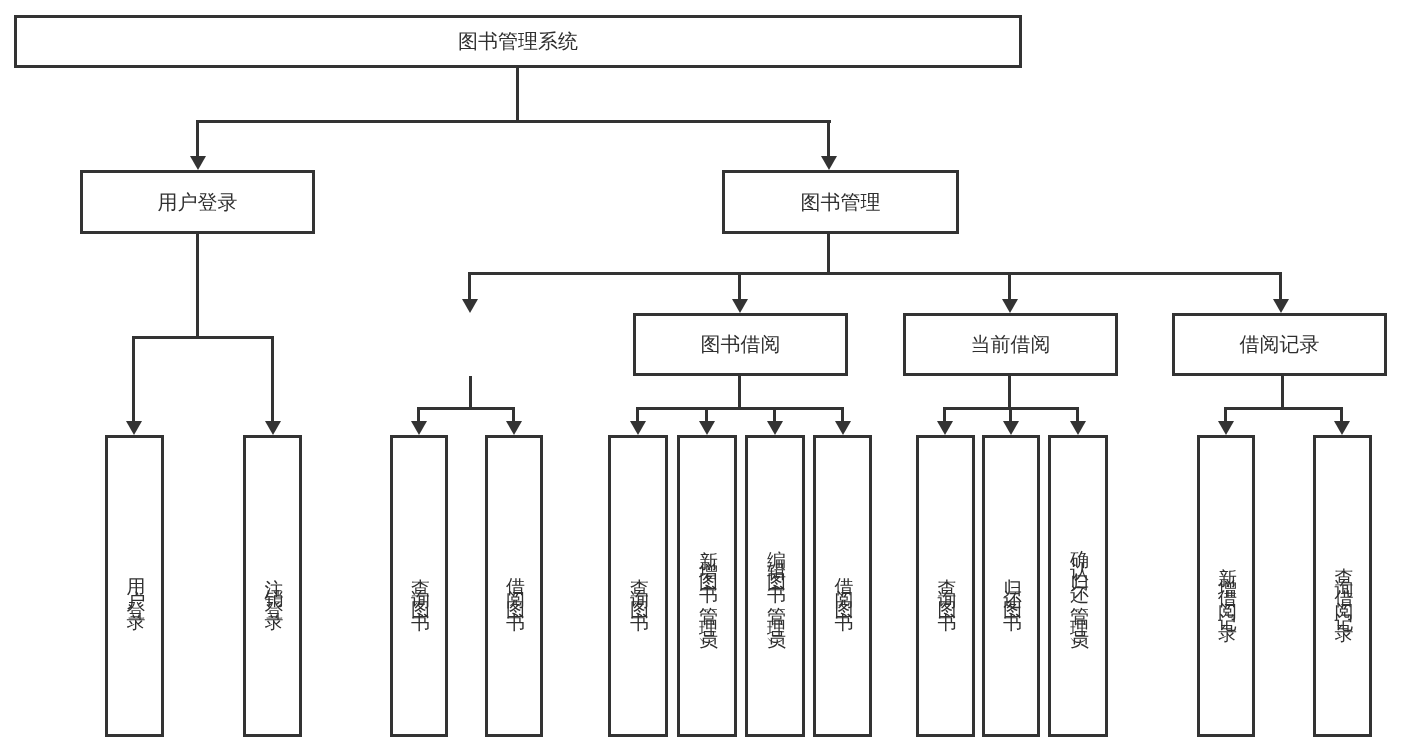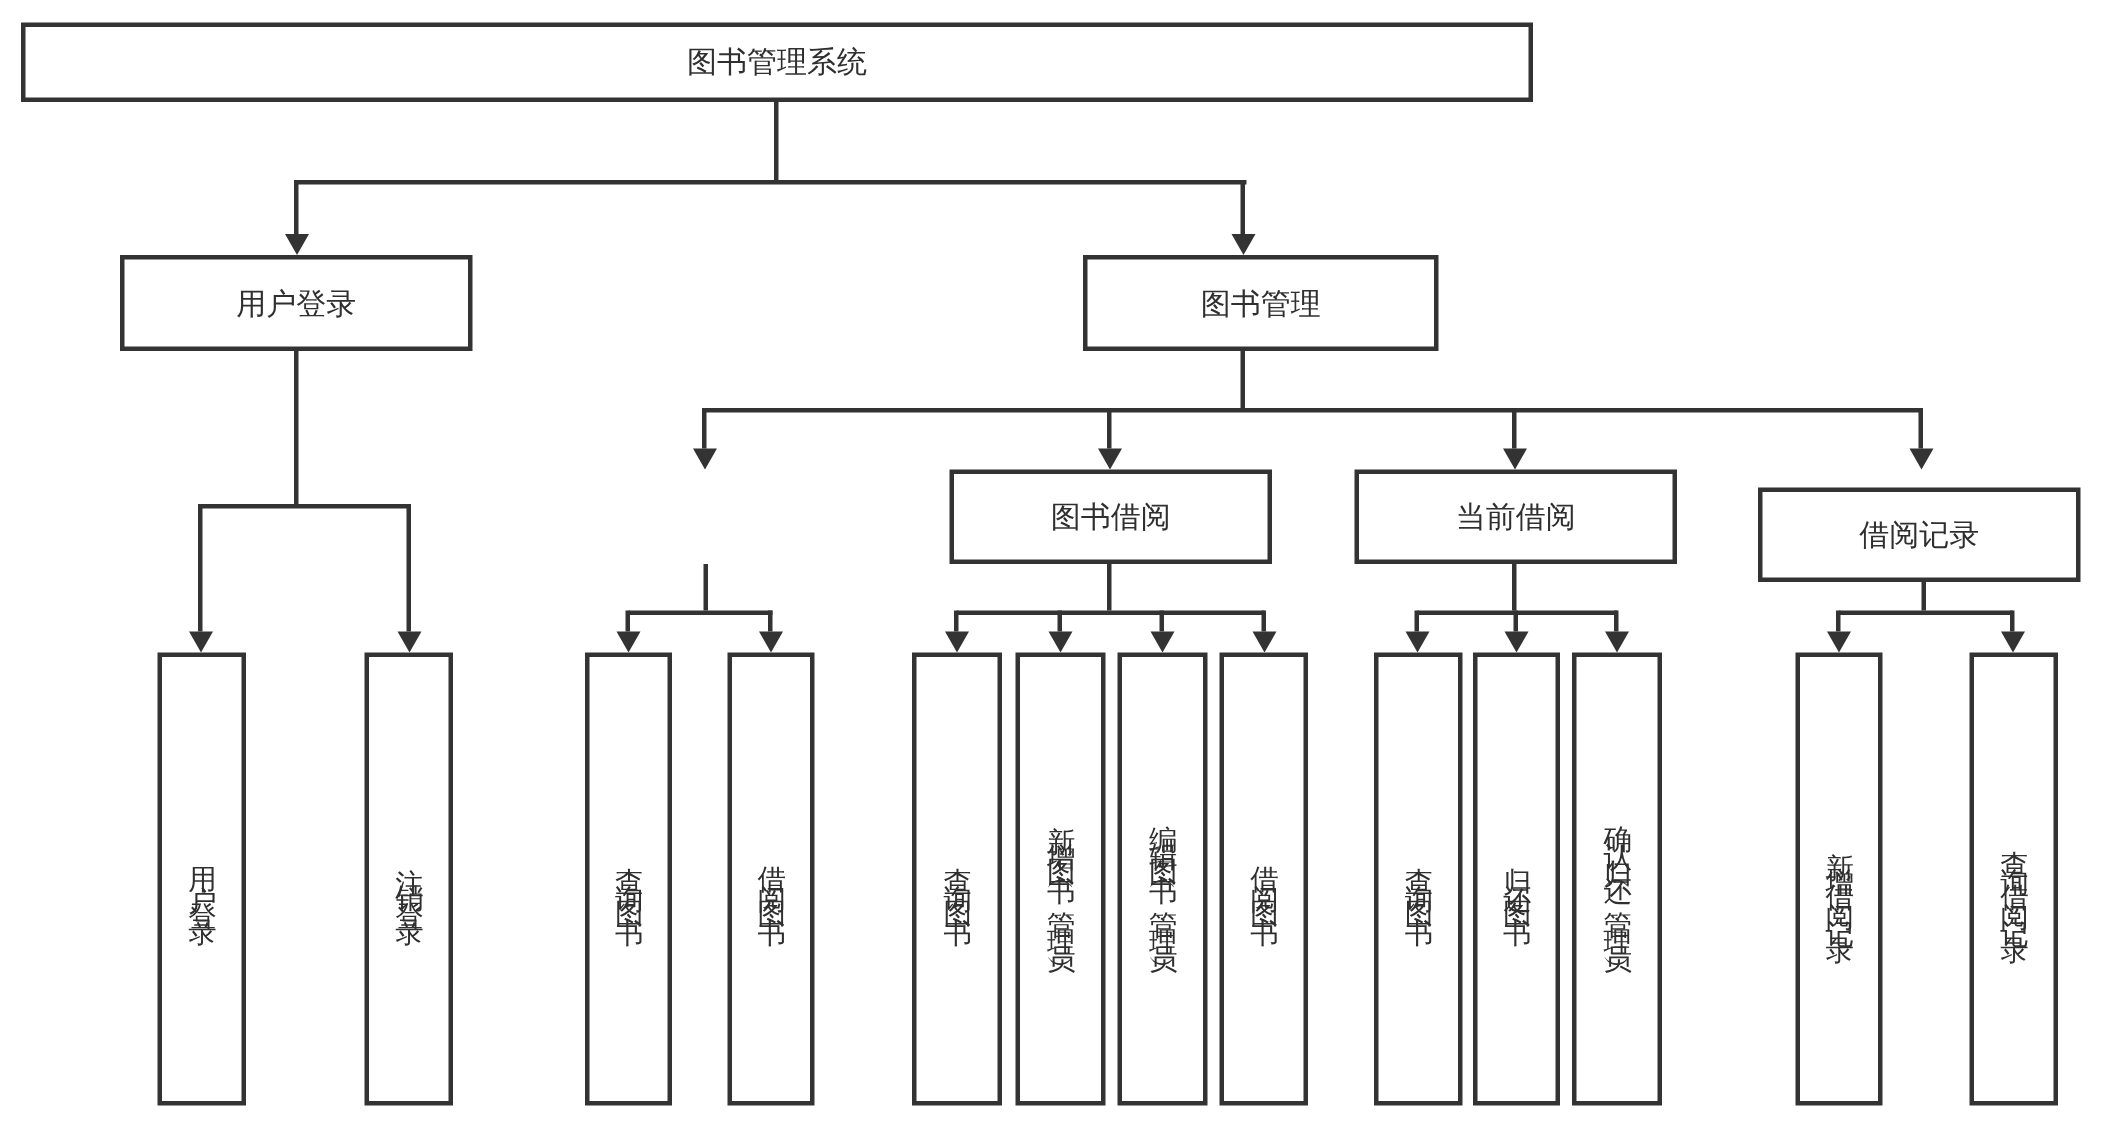--- a/index.html
+++ b/index.html
@@ -1,20 +1,20 @@
 <!DOCTYPE html>
 <html><head>
 <meta charset="utf-8">
 <style>
   html,body{margin:0;padding:0;background:#fff;}
   #stage{
     position:relative;
     width:1405px;height:747px;
     background:var(--bg,#ffffff);
-    font-family:Liberation Serif, serif;
+    font-family:Liberation Mono, monospace;
     color:var(--text,#2f2f2f);
     overflow:hidden;
   }
   .box{
     position:absolute;
     box-sizing:border-box;
     background:var(--bg,#ffffff);
     border:3px solid var(--line,#333333);
     display:flex;align-items:center;justify-content:center;
     font-size:20px;
@@ -88,21 +88,21 @@
   <div class="arr" style="left:1002px;top:299px;"></div>
   <div class="vl" style="left:1279px;top:272px;height:27px;"></div>
   <div class="arr" style="left:1273px;top:299px;"></div>
 
   <div class="box" style="left:633px;top:313px;width:215px;height:63px;">
     <span>图书借阅</span>
   </div>
   <div class="box" style="left:903px;top:313px;width:215px;height:63px;">
     <span>当前借阅</span>
   </div>
-  <div class="box" style="left:1172px;top:325px;width:215px;height:63px;">
+  <div class="box" style="left:1172px;top:313px;width:215px;height:63px;">
     <span>借阅记录</span>
   </div>
 
   <div class="vl" style="left:469px;top:376px;height:31px;"></div>
   <div class="hl" style="left:419px;top:407px;width:96px;"></div>
   <div class="vl" style="left:417px;top:407px;height:14px;"></div>
   <div class="arr" style="left:411px;top:421px;"></div>
   <div class="vl" style="left:512px;top:407px;height:14px;"></div>
   <div class="arr" style="left:506px;top:421px;"></div>
 

